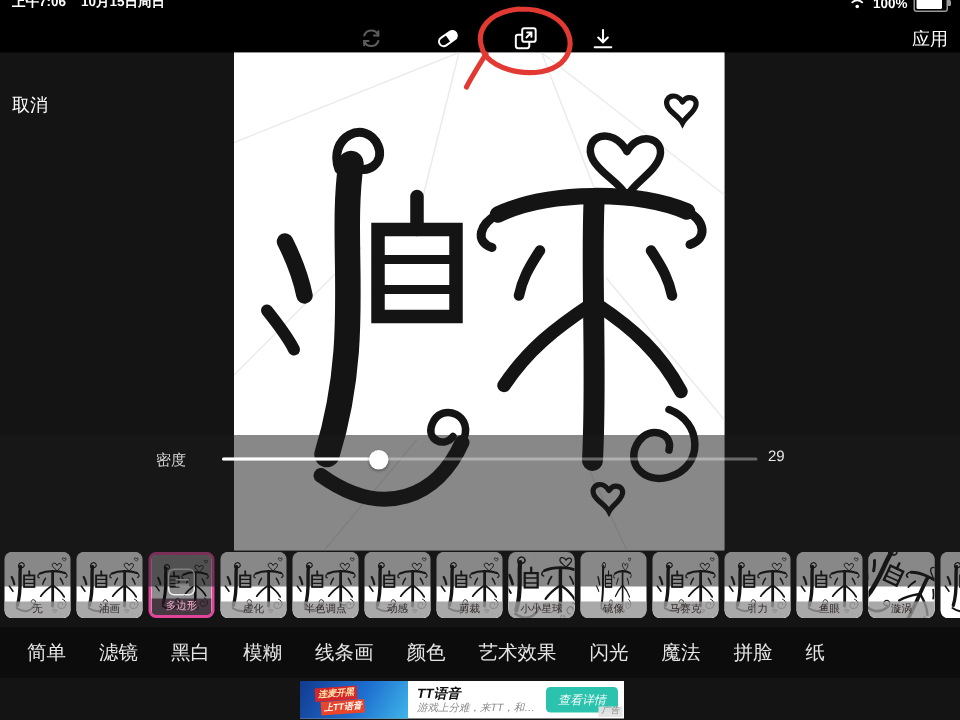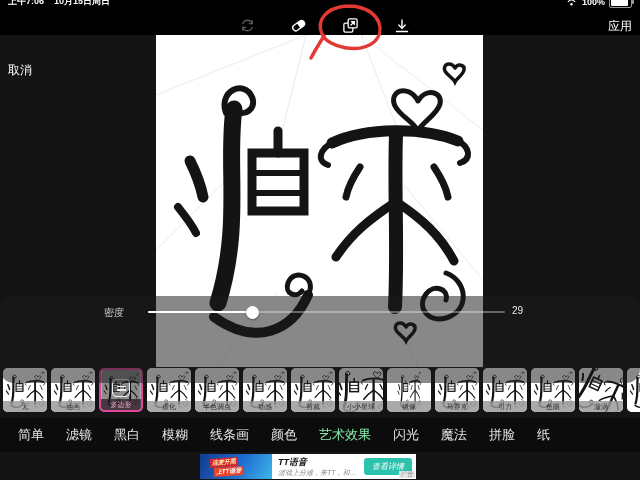--- a/index.html
+++ b/index.html
@@ -17,21 +17,21 @@
   .toolbar{position:absolute;left:0;top:16px;width:640px;height:19px;background:#000;color:#fff;}
   .tb-cancel{position:absolute;left:8px;top:2px;font-size:12px;color:#fff;margin-top:44px;}
   .tb-apply{position:absolute;right:8px;top:2px;font-size:12px;color:#fff;}
   .tb-icons{position:absolute;left:240px;top:0;width:170px;height:19px;display:flex;align-items:center;justify-content:space-between;}
   .tb-icons svg{display:block;}
   
   .annot{position:absolute;left:308px;top:2px;width:80px;height:58px;pointer-events:none;z-index:30;}
   
   .canvas{position:absolute;left:156px;top:35px;width:327px;height:332px;background:#fff;overflow:hidden;}
   
-  .panel{position:absolute;left:0;top:296px;width:640px;height:87px;background:rgba(26,26,26,0.52);z-index:5;border-radius:14px;}
+  .panel{position:absolute;left:0;top:290px;width:640px;height:101px;background:rgba(26,26,26,0.52);z-index:5;}
   .srow{position:absolute;left:0;width:640px;height:20px;}
   .slabel{position:absolute;left:104px;top:4px;font-size:10px;color:#d6d6d6;}
   .track{position:absolute;left:148px;top:9px;width:357px;height:2px;background:rgba(255,255,255,0.35);border-radius:1px;}
   .track .fill{position:absolute;left:0;top:0;height:2px;background:#fff;border-radius:1px;}
   .track .handle{position:absolute;top:-5px;width:13px;height:13px;margin-left:-6px;background:#fff;border-radius:50%;
                  box-shadow:0 1px 2px rgba(0,0,0,0.4);}
   .sval{position:absolute;left:512px;top:3px;font-size:10px;color:#e8e8e8;}
   .blendrow{position:absolute;right:6px;bottom:7px;display:flex;gap:15px;font-size:11px;color:#a9a9a9;}
   .blendrow .bm.sel{color:#fff;font-weight:bold;}
   
@@ -45,21 +45,21 @@
   .thumb.sel .tlabel{color:#f2a7ce;background:rgba(45,25,36,0.72);}
   .adjicon{position:absolute;left:50%;top:45%;transform:translate(-50%,-50%);width:16px;height:16px;
            border:1.5px solid #f0f0f0;border-radius:4px;z-index:3;display:flex;flex-direction:column;justify-content:center;gap:2px;align-items:center;}
   .adjicon i{display:block;width:9px;height:1.5px;background:#f0f0f0;}
   .thumb.swirl svg{transform:rotate(25deg) scale(1.35);}
   .thumb.planet svg{transform:scale(1.25);border-radius:50%;}
   .thumb.mirror svg{transform:scaleX(0.6);}
   
   .tabbar{position:absolute;left:0;top:418px;width:640px;height:34px;background:#0c0c0c;display:flex;align-items:center;
           gap:22px;padding-left:18px;box-sizing:border-box;font-size:13px;color:#e6e6e6;}
-  .tabbar .tab.sel{color:#86efac;}
+  .tabbar .tab.sel{color:#e5e5e5;}
   
   .ad{position:absolute;left:200px;top:454px;width:216px;height:25px;background:#fff;display:flex;align-items:center;z-index:10;font-style:italic;}
   .ad-img{position:relative;flex:none;width:72px;height:25px;overflow:hidden;
           background:linear-gradient(120deg,#123a8f 0%,#1e6fd0 55%,#3fb6e8 100%);}
   .ad-img .l1{position:absolute;left:10px;top:4px;font-size:6px;font-weight:bold;color:#ffe9a8;background:#d5262b;padding:0 2px;transform:rotate(-4deg);white-space:nowrap;}
   .ad-img .l2{position:absolute;left:14px;top:13px;font-size:6px;font-weight:bold;color:#fff;background:#e8452b;padding:0 2px;transform:rotate(-4deg);white-space:nowrap;}
   .ad-body{flex:1;min-width:0;padding:1px 4px 0 6px;}
   .ad-title{font-size:9px;font-weight:bold;color:#111;line-height:11px;}
   .ad-sub{font-size:7px;color:#8a8a8a;line-height:9px;white-space:nowrap;overflow:hidden;text-overflow:ellipsis;}
   .ad-btn{flex:none;width:48px;height:17px;margin-right:4px;background:#2bc3ae;color:#fff;font-size:8px;

